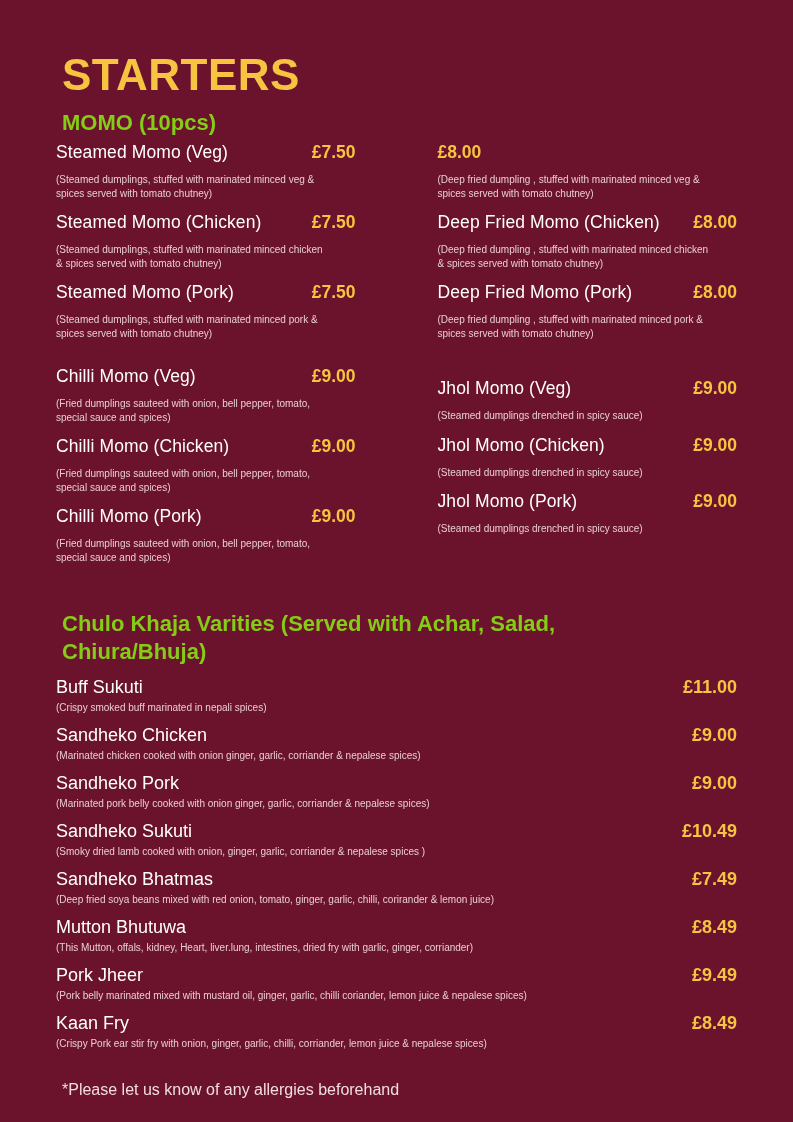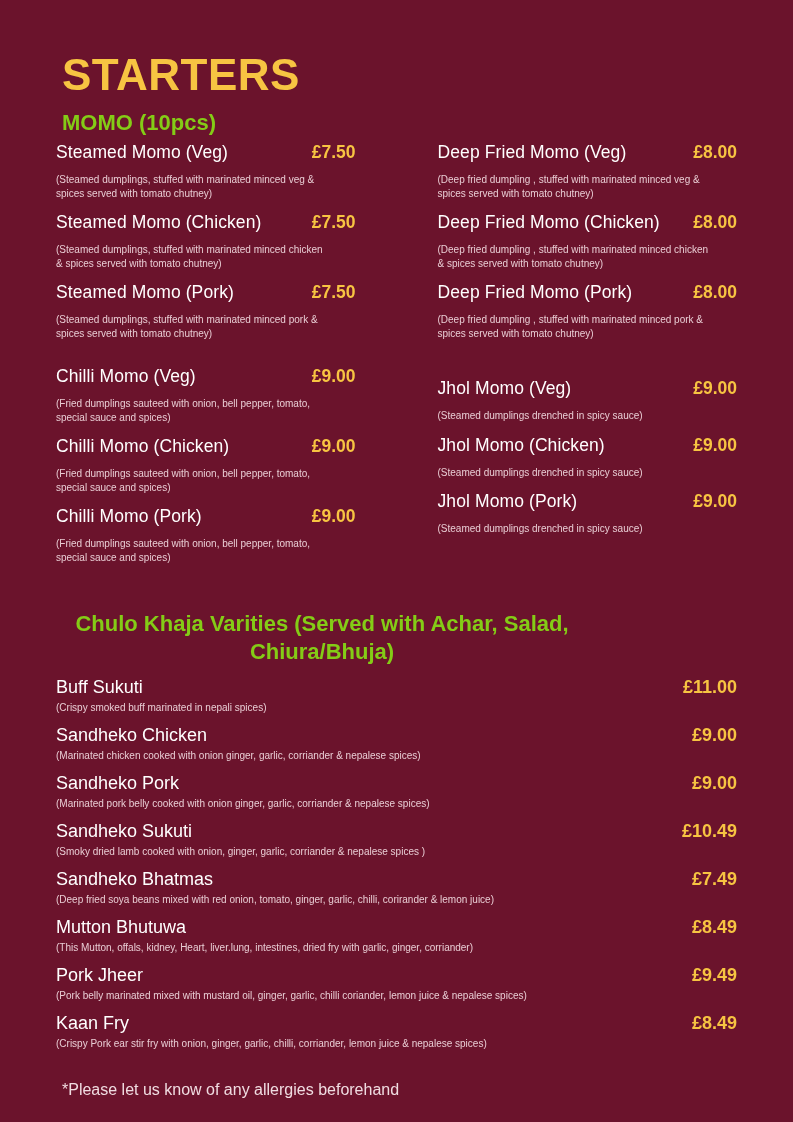--- a/index.html
+++ b/index.html
@@ -31,21 +31,20 @@
   .section-head {
     font-size: 22px;
     font-weight: bold;
     color: #84cc16;
     margin: 0 0 6px 6px;
   }
   .section-head.wide {
     line-height: 1.25;
     margin-bottom: 12px;
     max-width: 520px;
-    text-align: center;
   }
 
   
   .cols {
     display: flex;
     gap: 82px;
   }
   .col {
     flex: 1;
     min-width: 0;
@@ -175,21 +174,20 @@
           <span class="item-name">Chilli Momo (Pork)</span>
           <span class="item-price">£9.00</span>
         </div>
         <div class="item-desc">(Fried dumplings sauteed with onion, bell pepper, tomato, special sauce and spices)</div>
       </div>
     </div>
 
     <div class="col">
       <div class="item">
         <div class="item-line">
-          <span class="item-name">Deep Fried Momo (Veg)</span>
           <span class="item-price">£8.00</span>
         </div>
         <div class="item-desc">(Deep fried dumpling , stuffed with marinated minced veg &amp; spices served with tomato chutney)</div>
       </div>
 
       <div class="item">
         <div class="item-line">
           <span class="item-name">Deep Fried Momo (Chicken)</span>
           <span class="item-price">£8.00</span>
         </div>

